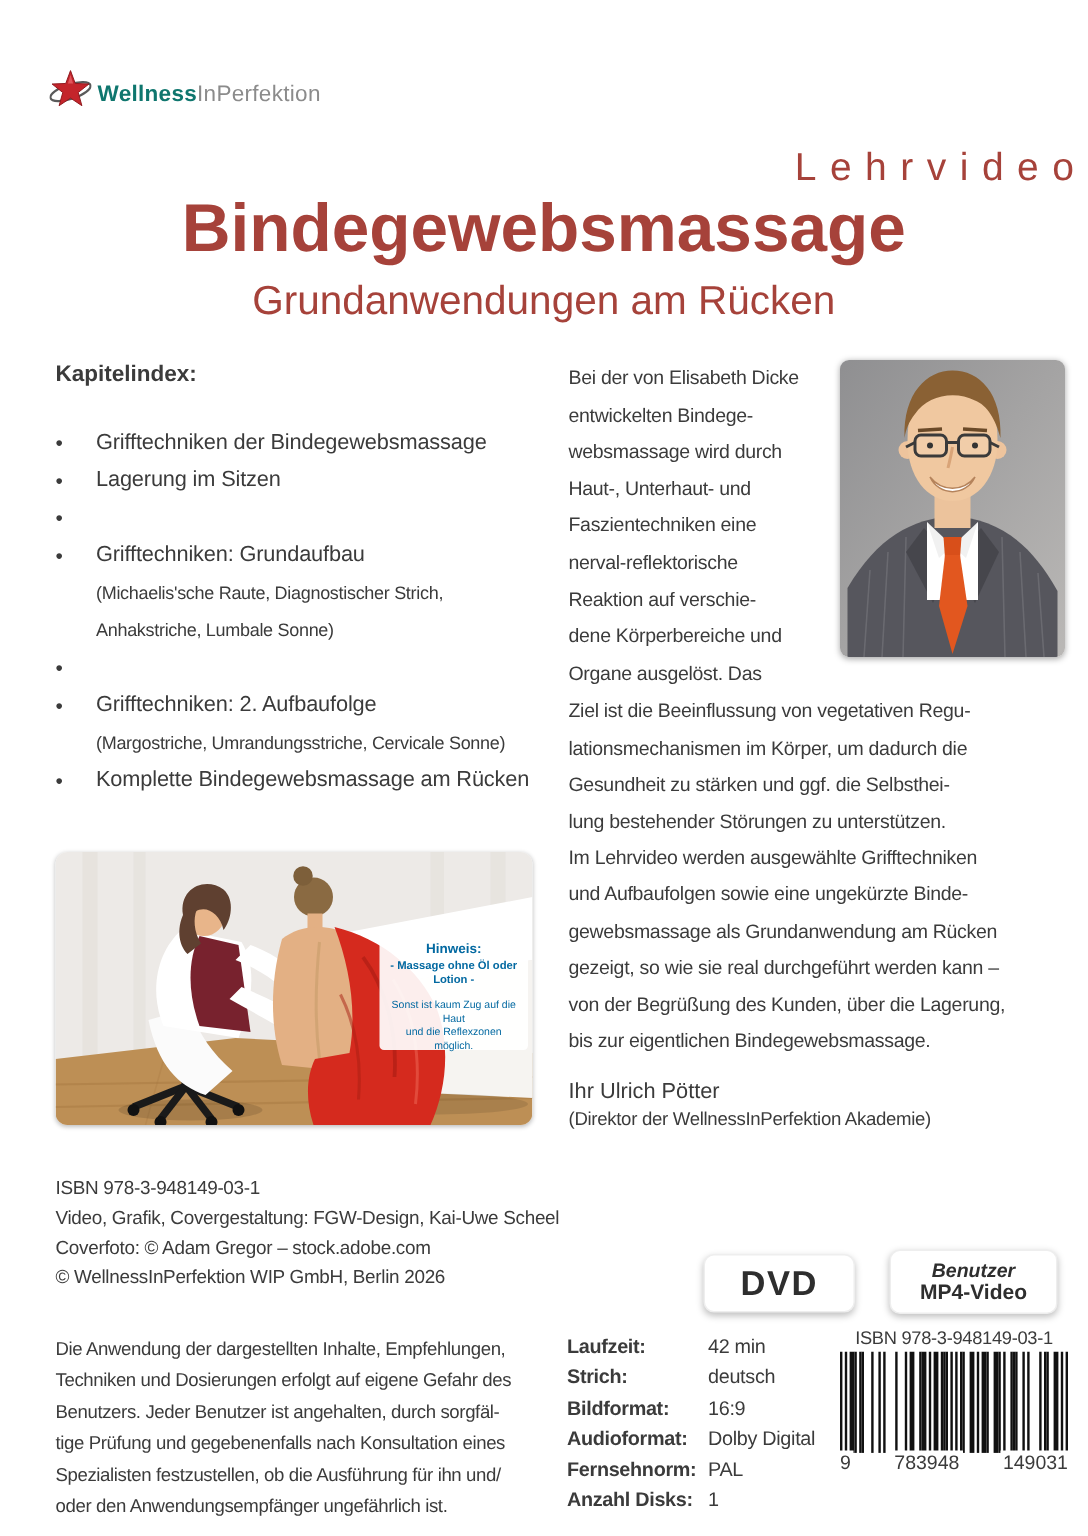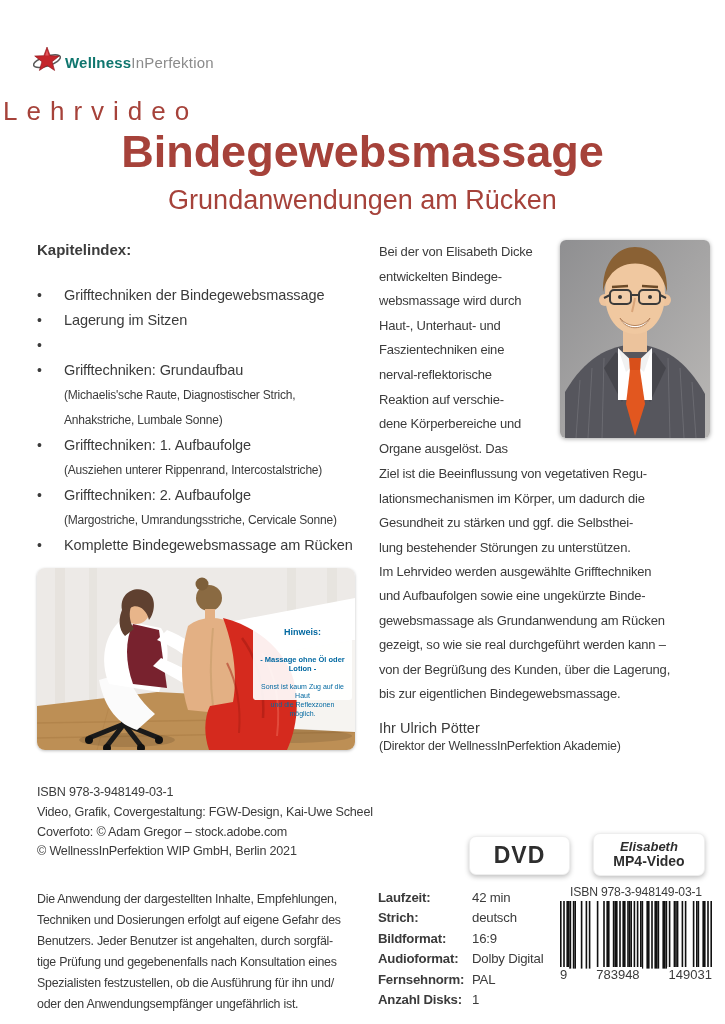--- a/index.html
+++ b/index.html
@@ -10,21 +10,21 @@
   }
   .pre { white-space:pre-line; }
 
   
   .logo { position:absolute; left:33px; top:46px; display:flex; align-items:center; gap:4px; }
   .logo-text { font-size:15px; letter-spacing:.2px; }
   .logo-bold { color:#0f766e; font-weight:bold; }
   .logo-light { color:#8b8b8b; }
 
   
-  .kicker { position:absolute; top:96px; left:0; width:100%; text-align:left;
+  .kicker { position:absolute; top:96px; left:0; width:100%; text-align:right;
             font-size:26px; letter-spacing:9px; padding-left:3px; color:#a6423a; }
   .title-main { position:absolute; top:126px; left:0; width:100%; text-align:center;
             font-size:45px; color:#a6423a;font-weight:bold; }
   .title-sub { position:absolute; top:185px; left:0; width:100%; text-align:center;
             font-size:27px; color:#a6423a; }
 
   
   .kap-head { position:absolute; left:37px; top:241px; font-size:15px; font-weight:bold; }
   .chapters { position:absolute; left:37px; top:283px; width:322px; list-style:none; }
   .chapters li { display:flex; }
@@ -32,21 +32,21 @@
   .ch-main { font-size:14.5px; line-height:25px; letter-spacing:-.1px; }
   .ch-sub  { font-size:12px; line-height:25px; letter-spacing:-.2px; }
 
   
   .photo-box { position:absolute; left:37px; top:568px; width:318px; height:182px;
                border-radius:8px; overflow:hidden; box-shadow:0 1px 3px rgba(0,0,0,.25); }
   .hinweis { position:absolute; left:216px; top:52px; width:99px; height:80px;
              background:rgba(255,255,255,.92); border-radius:3px; padding:7px 4px;
              text-align:center; color:#0369a1; }
   .hinweis .h1 { font-size:9px; font-weight:bold; }
-  .hinweis .h2 { font-size:7.5px; font-weight:bold; margin-top:18px; }
+  .hinweis .h2 { font-size:7.5px; font-weight:bold; margin-top:2px; }
   .hinweis .h3 { font-size:7px; line-height:9px; margin-top:9px; }
 
   
   .right-col { position:absolute; left:379px; top:240px; width:331px; }
   .intro-row { display:flex; gap:10px; }
   .intro-text { width:171px; font-size:13px; line-height:24.6px; letter-spacing:-.2px; }
   .portrait { width:150px; height:198px; border-radius:6px; overflow:hidden;
               box-shadow:0 1px 4px rgba(0,0,0,.35); flex:none; }
   .rest-text { font-size:13px; line-height:24.4px; letter-spacing:-.2px; margin-top:1px; }
   .sig-name { font-size:14.5px; margin-top:14px; }
@@ -119,24 +119,20 @@
   <li>
     <span class="blt">•</span>
     <div>
       <div class="ch-main">Grifftechniken: Grundaufbau</div>
       <div class="ch-sub pre">(Michaelis'sche Raute, Diagnostischer Strich,
 Anhakstriche, Lumbale Sonne)</div>
     </div>
   </li>
   <li>
     <span class="blt">•</span>
-    <div>
-      <div class="ch-main">Grifftechniken: 1. Aufbaufolge</div>
-      <div class="ch-sub pre">(Ausziehen unterer Rippenrand, Intercostalstriche)</div>
-    </div>
   </li>
   <li>
     <span class="blt">•</span>
     <div>
       <div class="ch-main">Grifftechniken: 2. Aufbaufolge</div>
       <div class="ch-sub pre">(Margostriche, Umrandungsstriche, Cervicale Sonne)</div>
     </div>
   </li>
   <li>
     <span class="blt">•</span>
@@ -288,35 +284,35 @@
 von der Begrüßung des Kunden, über die Lagerung,
 bis zur eigentlichen Bindegewebsmassage.</div>
   <div class="sig-name">Ihr Ulrich Pötter</div>
   <div class="sig-role">(Direktor der WellnessInPerfektion Akademie)</div>
 </div>
 
 <div class="credits">
   <div>ISBN 978-3-948149-03-1</div>
   <div>Video, Grafik, Covergestaltung: FGW-Design, Kai-Uwe Scheel</div>
   <div>Coverfoto: © Adam Gregor – stock.adobe.com</div>
-  <div>© WellnessInPerfektion WIP GmbH, Berlin 2021</div>
+  <div>© WellnessInPerfektion WIP GmbH, Berlin 2026</div>
 </div>
 
 <div class="disclaimer pre">Die Anwendung der dargestellten Inhalte, Empfehlungen,
 Techniken und Dosierungen erfolgt auf eigene Gefahr des
 Benutzers. Jeder Benutzer ist angehalten, durch sorgfäl-
 tige Prüfung und gegebenenfalls nach Konsultation eines
 Spezialisten festzustellen, ob die Ausführung für ihn und/
 oder den Anwendungsempfänger ungefährlich ist.</div>
 
 <div class="badge badge-dvd">
   <div class="t">DVD</div>
 </div>
 <div class="badge badge-dl">
-  <div class="l1">Elisabeth</div>
+  <div class="l1">Benutzer</div>
   <div class="l2">MP4-Video</div>
 </div>
 
 <div class="specs">
   <div class="lab">Laufzeit:</div>
   <div>42 min</div>
   <div class="lab">Strich:</div>
   <div>deutsch</div>
   <div class="lab">Bildformat:</div>
   <div>16:9</div>

